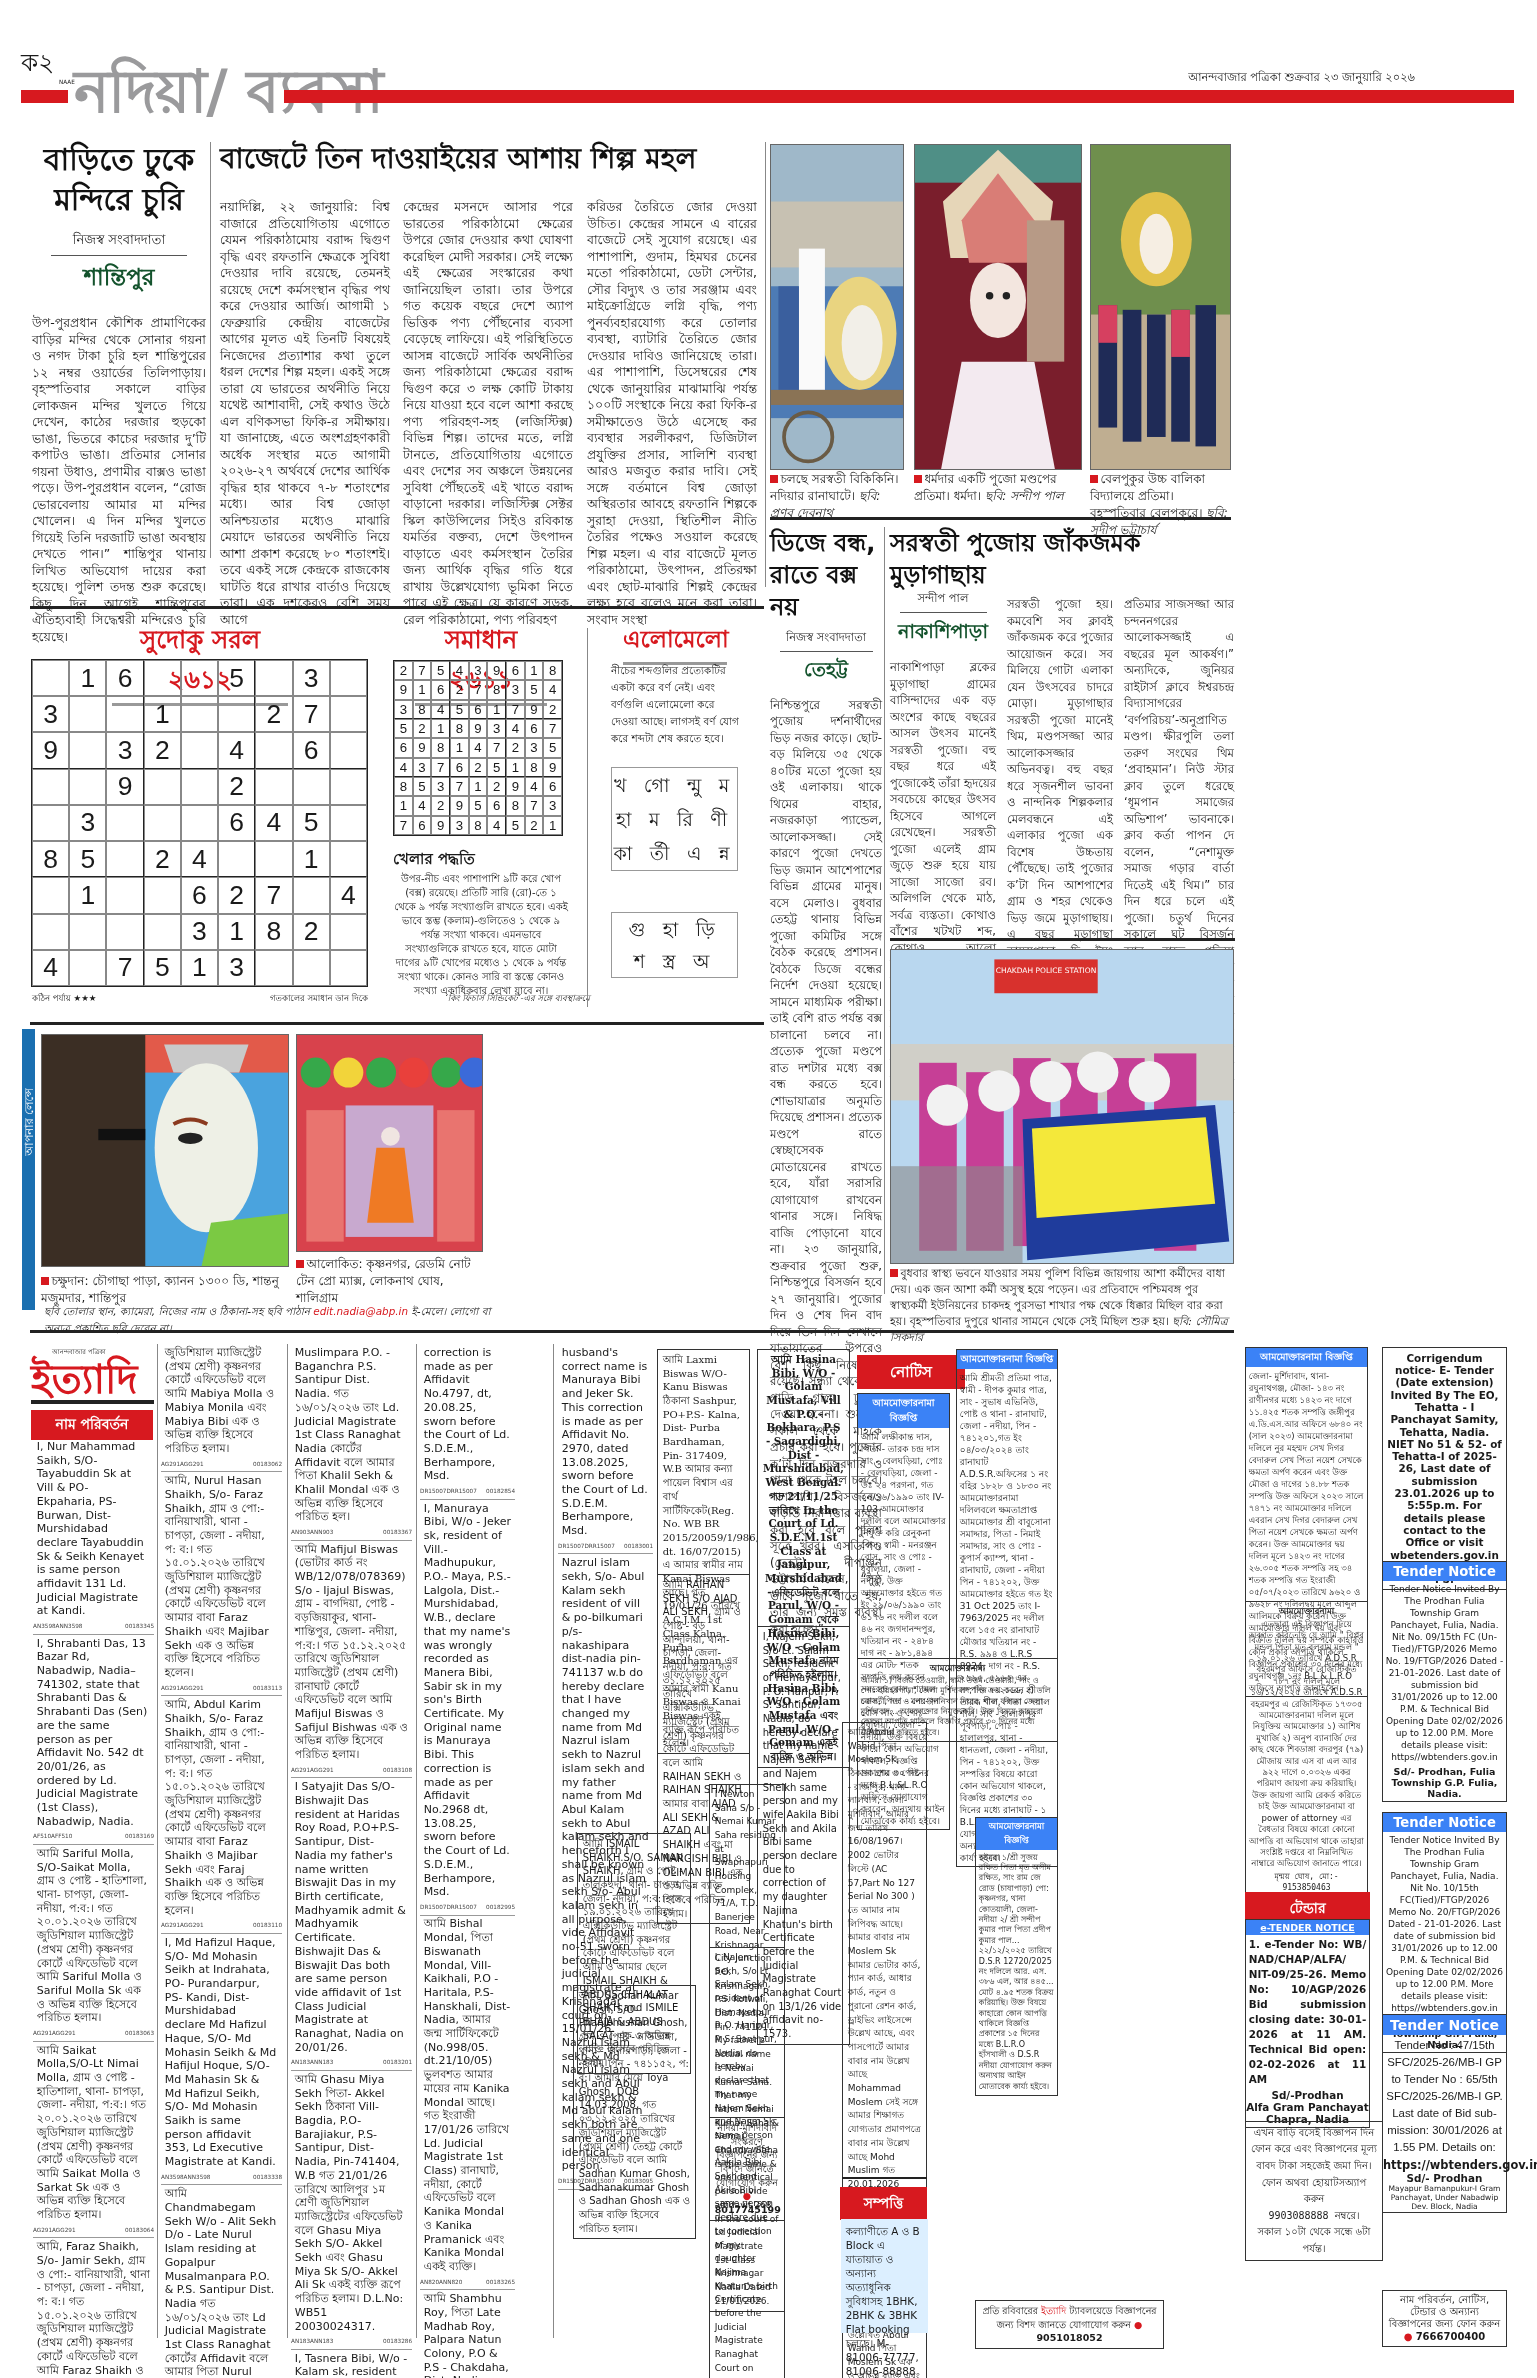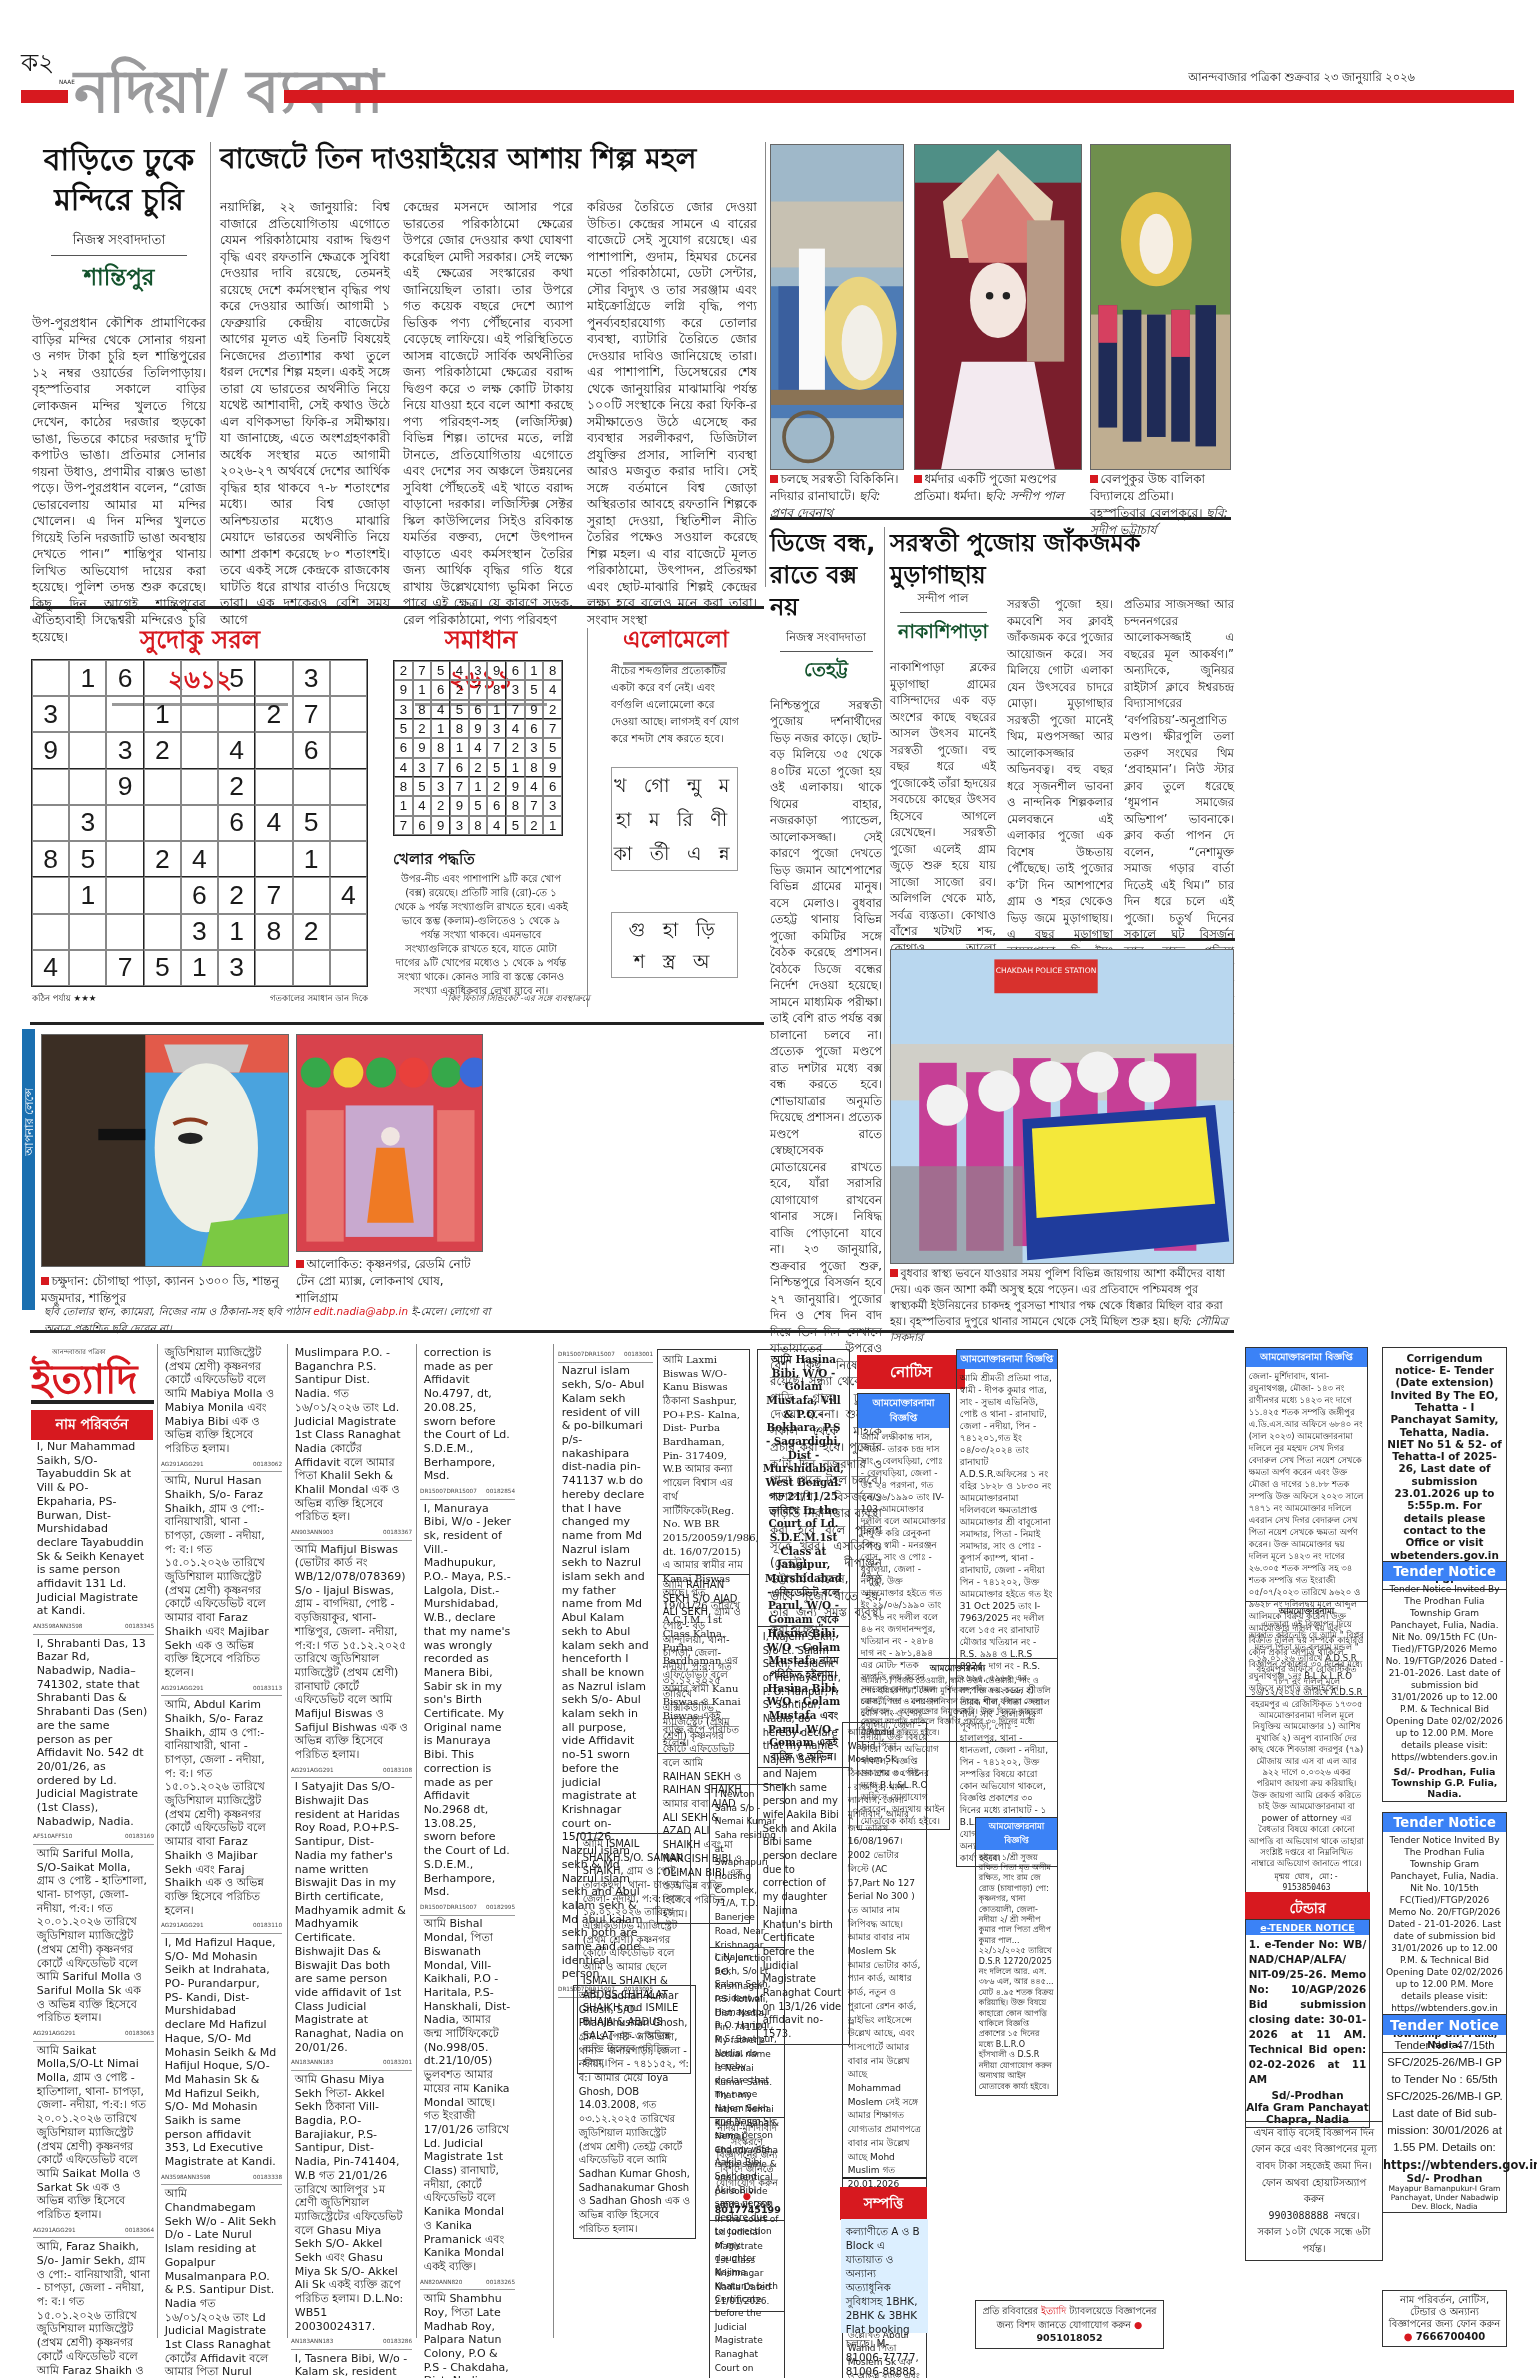--- a/index.html
+++ b/index.html
@@ -482,20 +482,21 @@
     </div>
     <p>আমি Bishal Mondal, পিতা Biswanath Mondal, Vill- Kaikhali, P.O - Haritala, P.S- Hanskhali, Dist- Nadia, আমার জন্ম সার্টিফিকেটে (No.998/05. dt.21/10/05) ভুলবশত আমার মায়ের নাম Kanika Mondal আছে। গত ইংরাজী 17/01/26 তারিখে Ld. Judicial Magistrate 1st Class) রানাঘাট, নদীয়া, কোর্টে এফিডেভিট বলে Kanika Mondal ও Kanika Pramanick এবং Kanika Mondal একই ব্যক্তি।</p>
     <div class="ad-code">
       <span>AN820ANN820</span>
       <span>00183265</span>
     </div>
     <p>আমি Shambhu Roy, পিতা Late Madhab Roy, Palpara Natun Colony, P.O &amp; P.S - Chakdaha, Dist- Nadia, আমার 2002 সালের ভোটার তালিকায় ভুলবশত নাম Shambhu Mondal পিতা Madhab Mondal ছিল। গত ইংরাজী 17/01/2026 তারিখে Ld.A.C.J.M. (1st Class) কল্যাণী, নদীয়া, কোর্টে এফিডেভিট বলে আমি Shambhu Roy পিতা Madhab Roy এবং Shambhu Mondal পিতা Madhab Mondal উভয়ে এক ও অভিন্ন ব্যক্তি।</p>
   </div>
 <div class="abs vline" style="left:553px; top:1344px; height:994px;"></div>
 <div class="abs ad-col" id="col5" style="left:558px; top:1346px; width:95px;">
+    <p>husband's correct name is Manuraya Bibi and Jeker Sk. This correction is made as per Affidavit No. 2970, dated 13.08.2025, sworn before the Court of Ld. S.D.E.M. Berhampore, Msd.</p>
     <div class="ad-code">
       <span>DR15007DRR15007</span>
       <span>00183001</span>
     </div>
     <p>Nazrul islam sekh, S/o- Abul Kalam sekh resident of vill &amp; po-bilkumari p/s-nakashipara dist-nadia pin-741137 w.b do hereby declare that I have changed my name from Md Nazrul islam sekh to Nazrul islam sekh and my father name from Md Abul Kalam sekh to Abul kalam sekh and henceforth I shall be known as Nazrul islam sekh S/o- Abul kalam sekh in all purpose, vide Affidavit no-51 sworn before the judicial magistrate at Krishnagar court on-15/01/26. Nazrul islam sekh &amp; Md Nazrul islam sekh and Abul kalam sekh &amp; Md abul kalam sekh both are same and one identical person.</p>
     <div class="ad-code">
       <span>DR15007DRR15007</span>
       <span>00183095</span>
     </div>
   </div>

